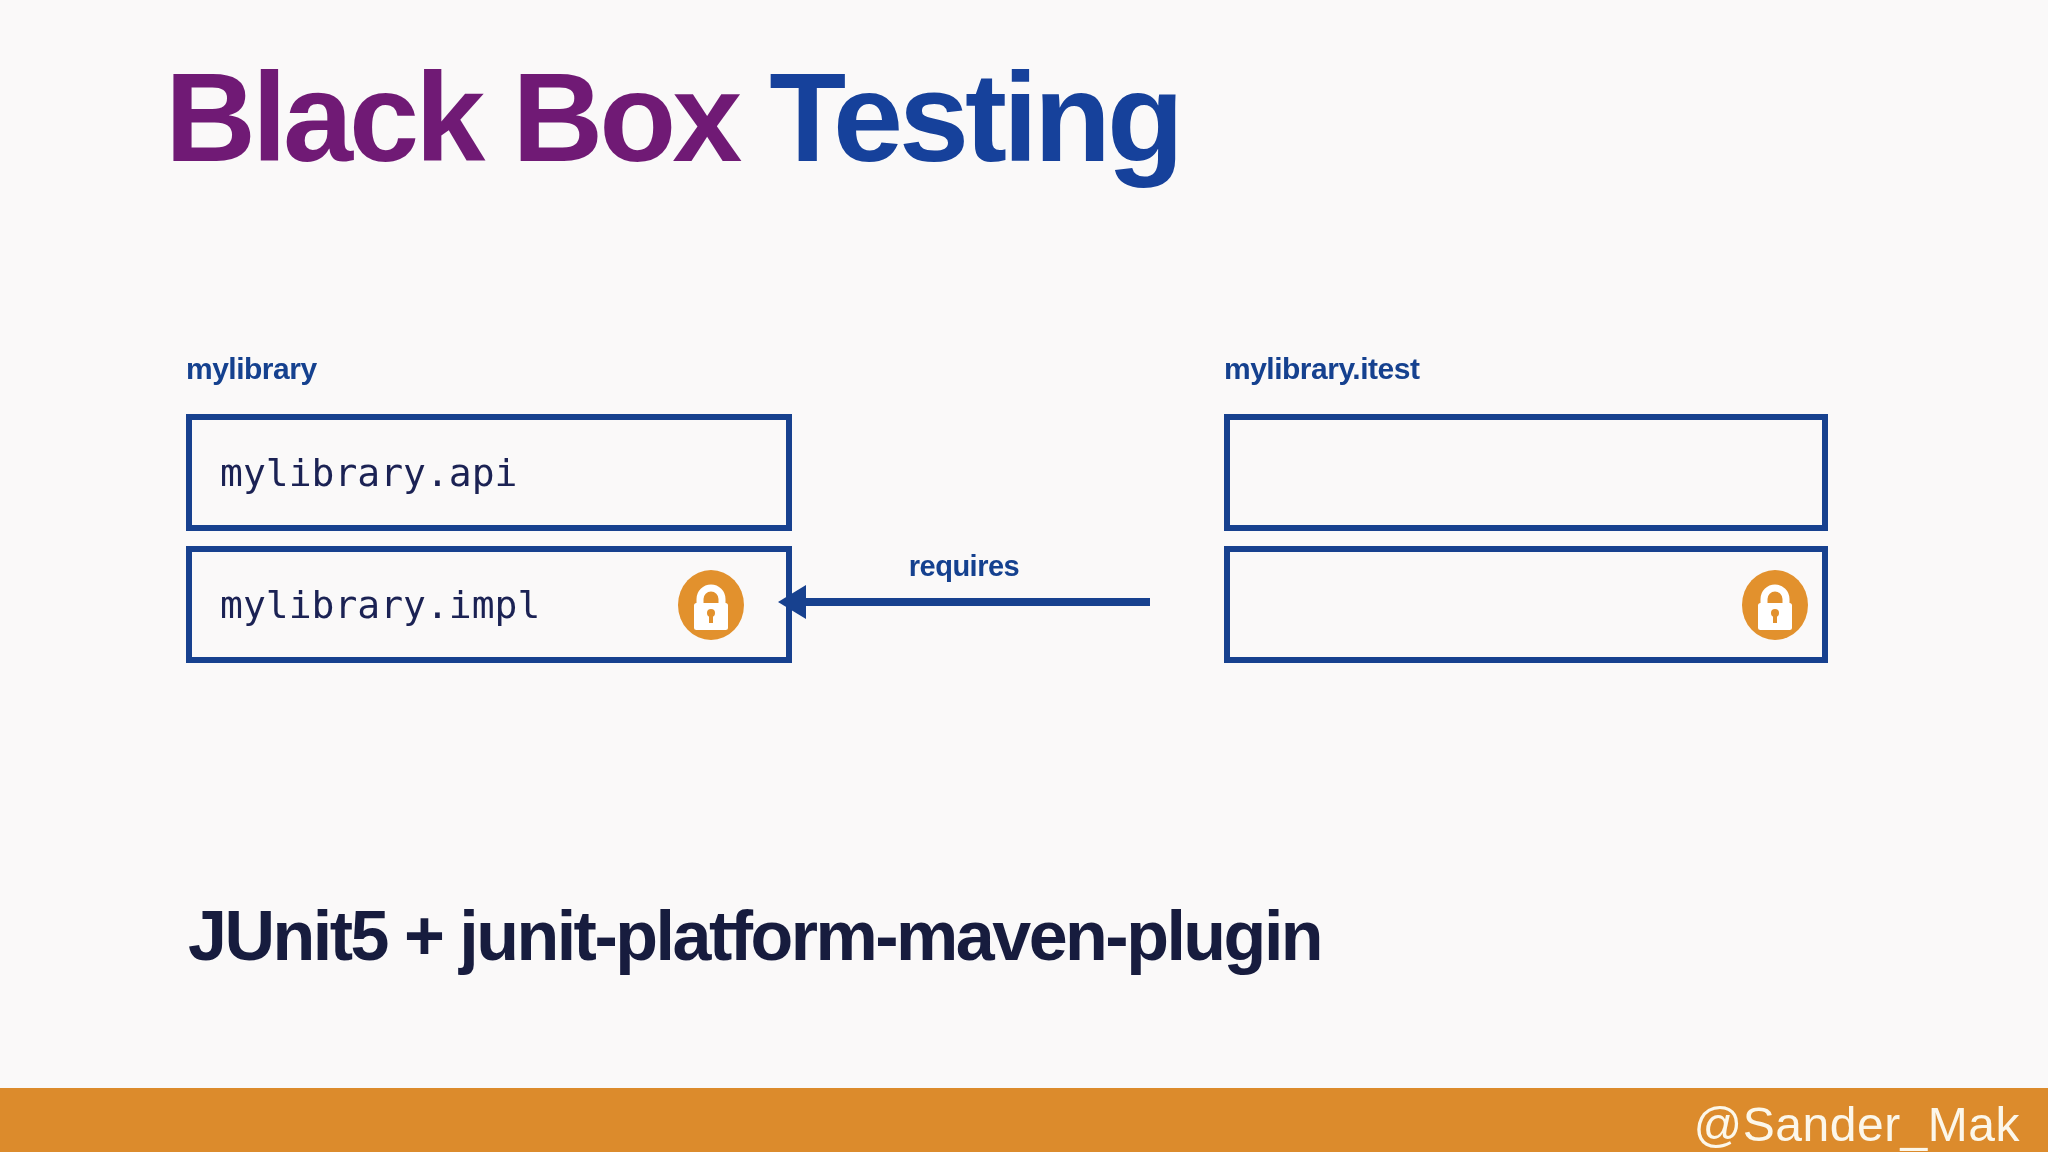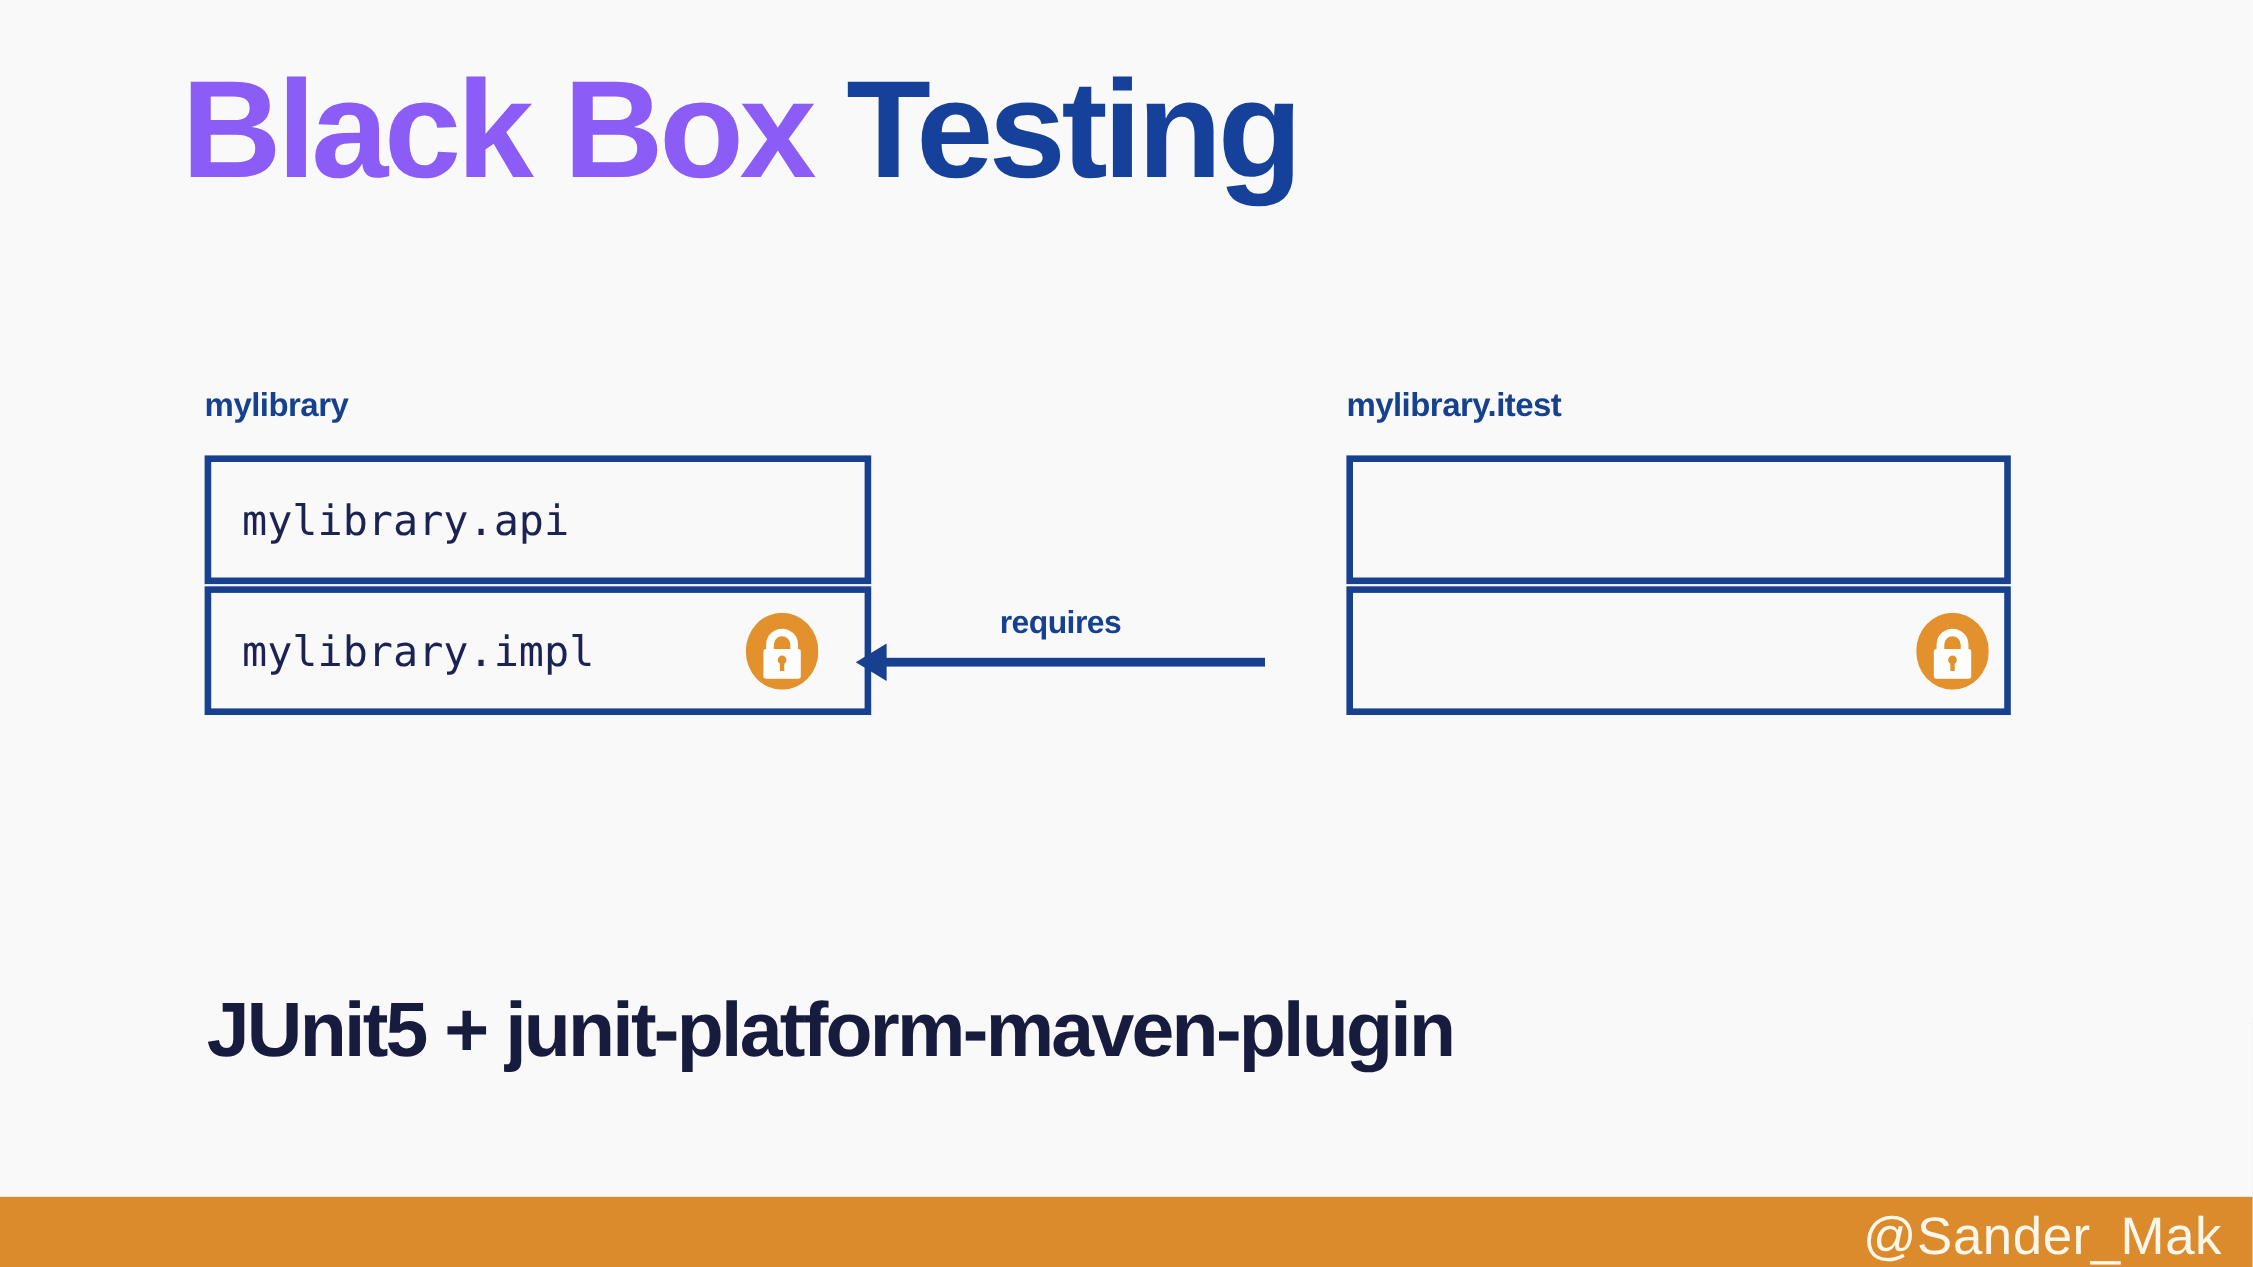--- a/index.html
+++ b/index.html
@@ -21,39 +21,39 @@
     position: absolute;
     left: 165px;
     top: 42px;
     margin: 0;
     font-size: 126px;
     font-weight: 800;
     letter-spacing: -4px;
     line-height: 1.2;
     white-space: pre;
   }
-  .t-accent { color: #8b5cf6; }
+  .t-accent { color: #701a75; }
   .t-rest   { color: #16419B; }
 
   
   .module { position: absolute; padding-left: 26px; }
   .module-left  { left: 160px;  top: 352px; width: 606px; }
   .module-right { left: 1198px; top: 352px; width: 604px; }
 
   .module-label {
     font-size: 30px;
     font-weight: bold;
     color: #15418F;
     margin-bottom: 28px;
     letter-spacing: -0.5px;
   }
   .module-box {
     display: flex;
     flex-direction: column;
-    gap: 2px;
+    gap: 15px;
   }
   .module-row {
     box-sizing: border-box;
     height: 117px;
     border: 6px solid #17418F;
     background: #FAF9F9;
     display: flex;
     align-items: center;
     padding: 0 20px 0 28px;
   }

